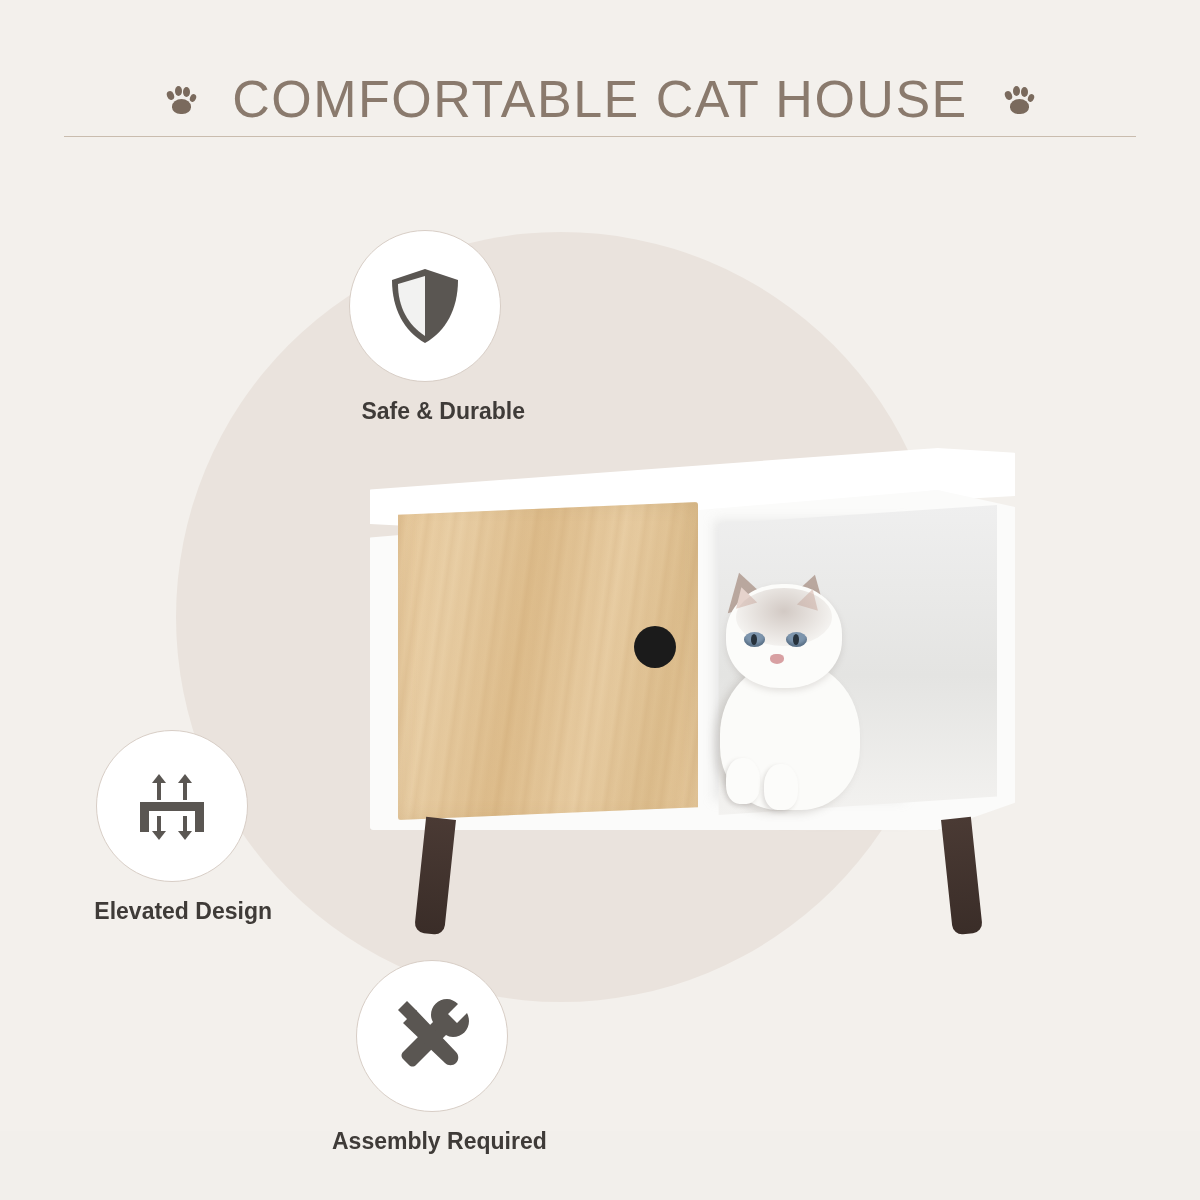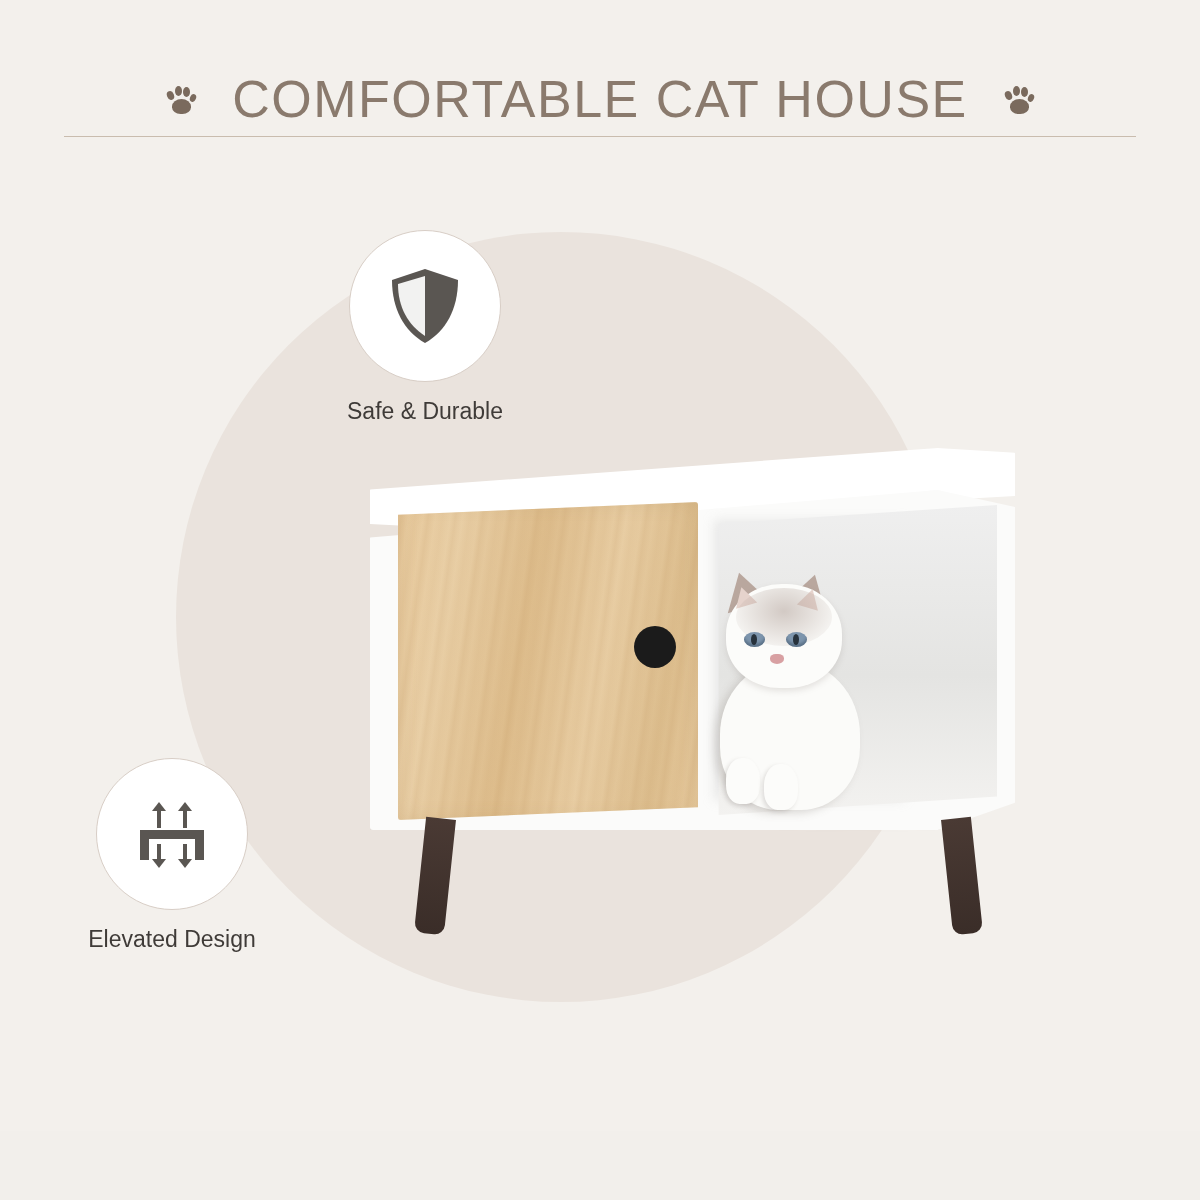--- a/index.html
+++ b/index.html
@@ -94,21 +94,22 @@
     width: 770px;
     height: 770px;
     border-radius: 50%;
     background: #eae3dd;
   }
 
   
   .feature {
     position: absolute;
     width: 200px;
-    text-align: center;
+    text-align: right;
+    font-weight: bold;
   }
   .badge {
     width: 152px;
     height: 152px;
     border-radius: 50%;
     background: #ffffff;
     border: 1px solid #d8cec6;
     margin: 0 auto;
     display: flex;
     align-items: center;
@@ -116,21 +117,21 @@
     box-sizing: border-box;
   }
   .feature-label {
     margin-top: 16px;
     font-size: 23px;
     color: #3f3b38;
     white-space: nowrap;
   }
   #feature-safe      { left: 325px; top: 230px; }
   #feature-clean     { left: 64px;  top: 422px; }
-  #feature-elevated  { left: 72px;  top: 758px; }
+  #feature-elevated  { left: 72px;  top: 730px; }
   #feature-assembly  { left: 332px; top: 960px; }
 
   
   .product {
     position: absolute;
     left: 362px;
     top: 430px;
     width: 660px;
     height: 520px;
   }
@@ -408,14 +409,26 @@
           <rect x="31" y="56" width="4" height="16"></rect>
           <path d="M33 80 l7 -9 l-14 0 z"></path>
           <rect x="57" y="56" width="4" height="16"></rect>
           <path d="M59 80 l7 -9 l-14 0 z"></path>
         </g>
       </svg>
     </div>
     <div class="feature-label">Elevated Design</div>
   </div>
 
+  <div class="feature" id="feature-assembly">
+    <div class="badge">
+      <svg class="icon-svg" width="94" height="94" viewBox="0 0 94 94">
+        <g fill="#5a5652">
+          <path d="M62 10 c-9 0 -16 7 -16 16 c0 3 1 5 2 7 l-30 30 c-2 2 -2 5 0 7 l6 6 c2 2 5 2 7 0 l30 -30 c2 1 4 2 7 2 c9 0 16 -7 16 -16 c0 -3 -1 -6 -2 -8 l-10 10 l-9 -9 l10 -10 c-3 -3 -7 -5 -11 -5 z"></path>
+          <path d="M22 12 l-9 9 l10 10 l9 -9 z"></path>
+          <path d="M31 21 l40 42 c3 3 3 8 0 11 c-3 3 -8 3 -11 0 l-42 -40 z"></path>
+        </g>
+      </svg>
+    </div>
+    <div class="feature-label">Assembly Required</div>
+  </div>
 
 </div>
 
 </body></html>

